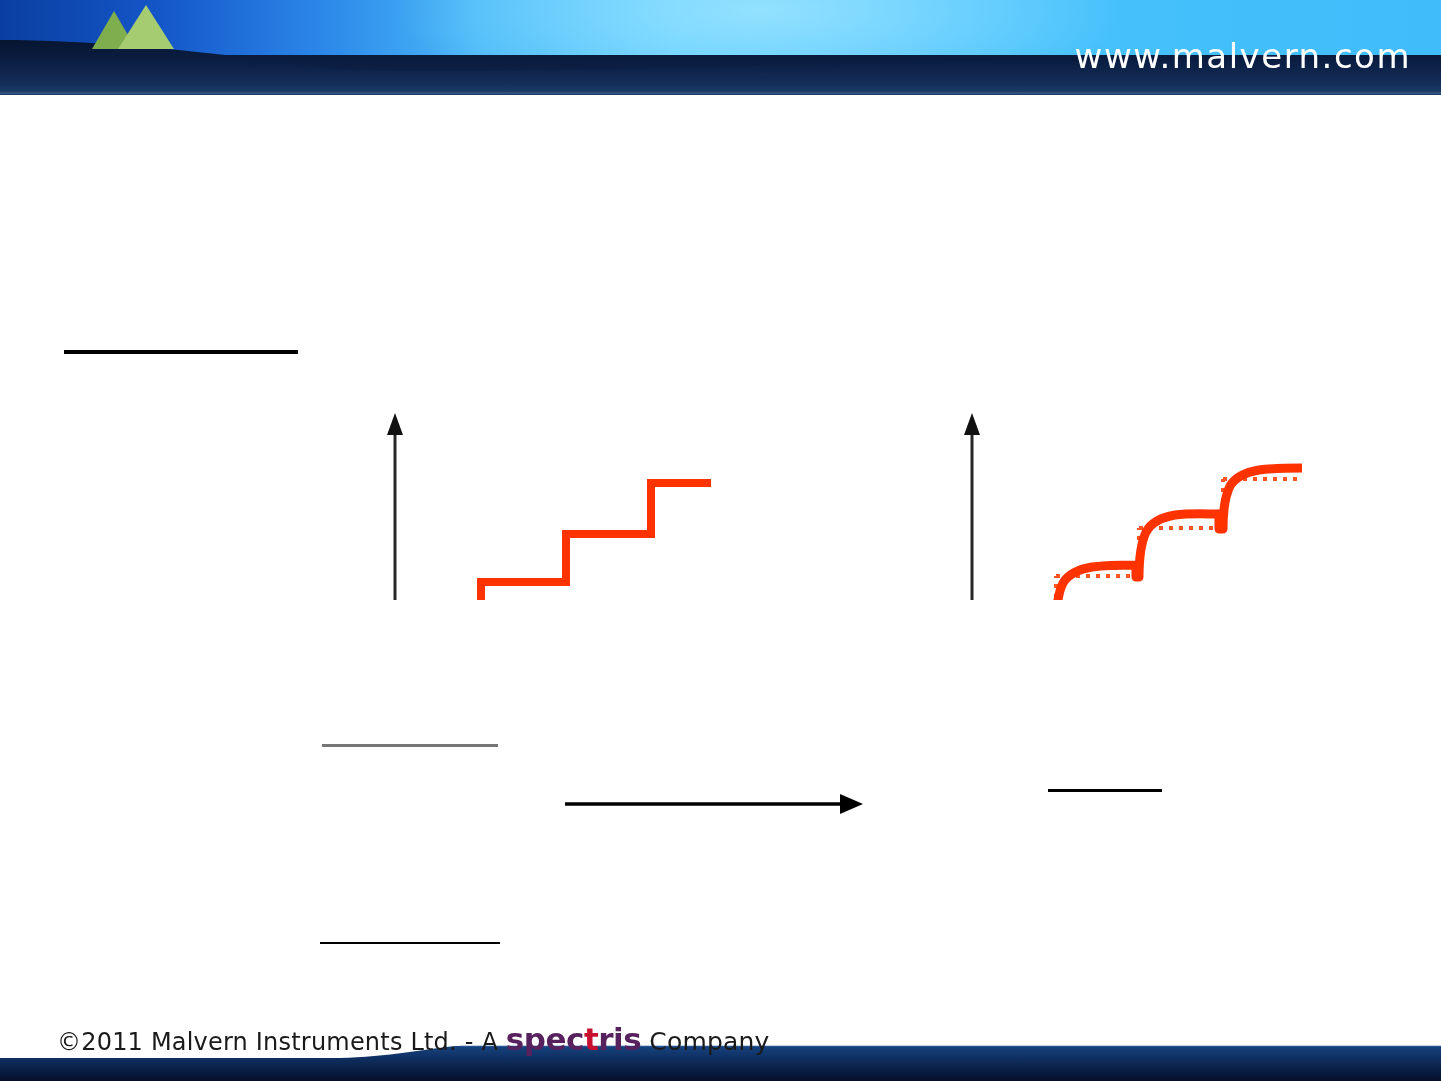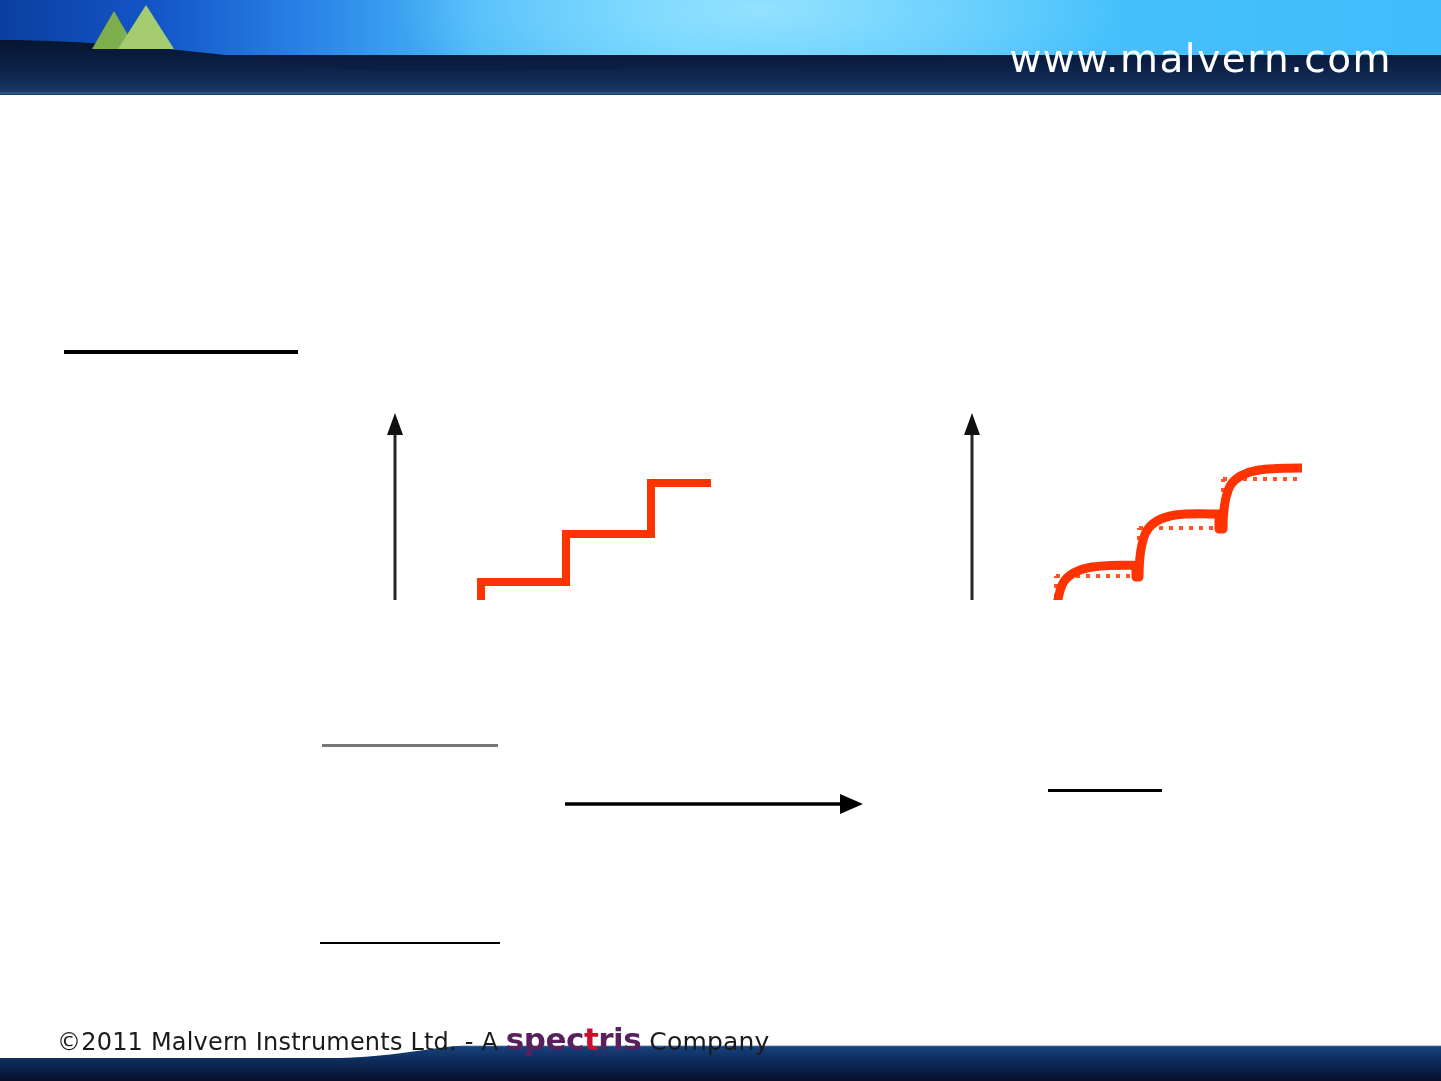--- a/index.html
+++ b/index.html
@@ -53,23 +53,23 @@
   #logo-wordmark {
     position: absolute; left: 38px; top: 36px;
     color: #ffffff;
     font-size: 40px;
     font-weight: bold;
     letter-spacing: -0.5px;
     font-family: "Liberation Sans", sans-serif;
     text-shadow: 0 1px 2px rgba(0,0,0,0.55);
   }
   #header-url {
-    position: absolute; right: 49px; top: 36px;
+    position: absolute; right: 30px; top: 36px;
     color: #ffffff;
-    font-size: 39px;
+    font-size: 34px;
     letter-spacing: 1.5px;
     font-family: "DejaVu Sans", sans-serif;
     font-weight: 500;
   }
 
   
   #slide-body {
     position: absolute; left: 0; top: 95px;
     width: 1441px; height: 930px;
     background: #ffffff;

